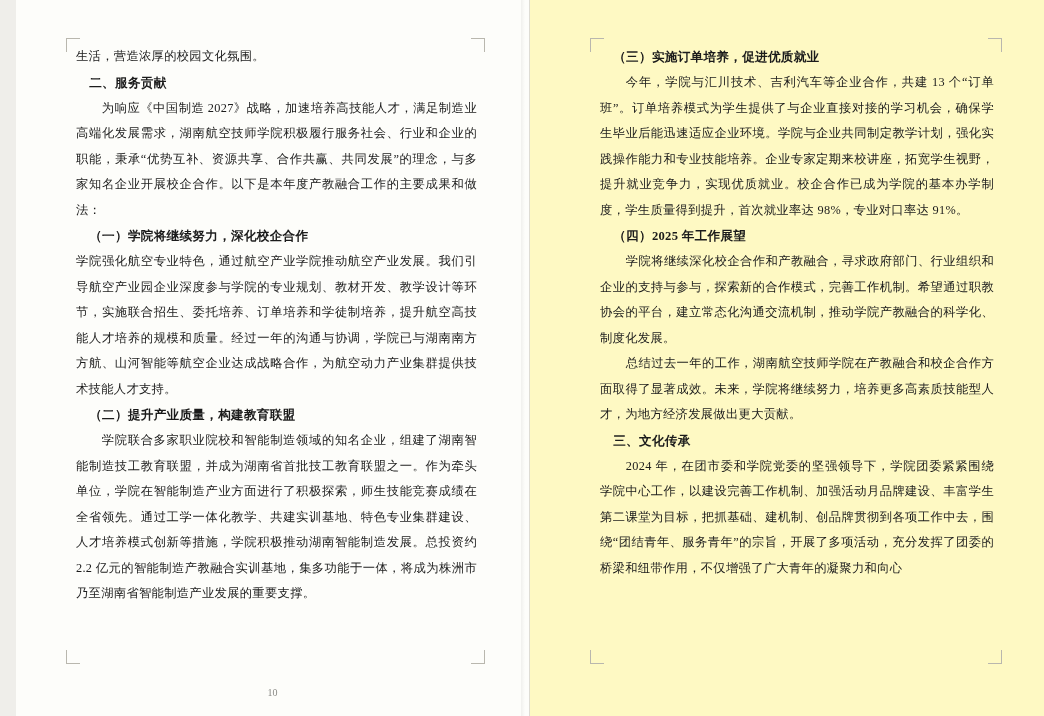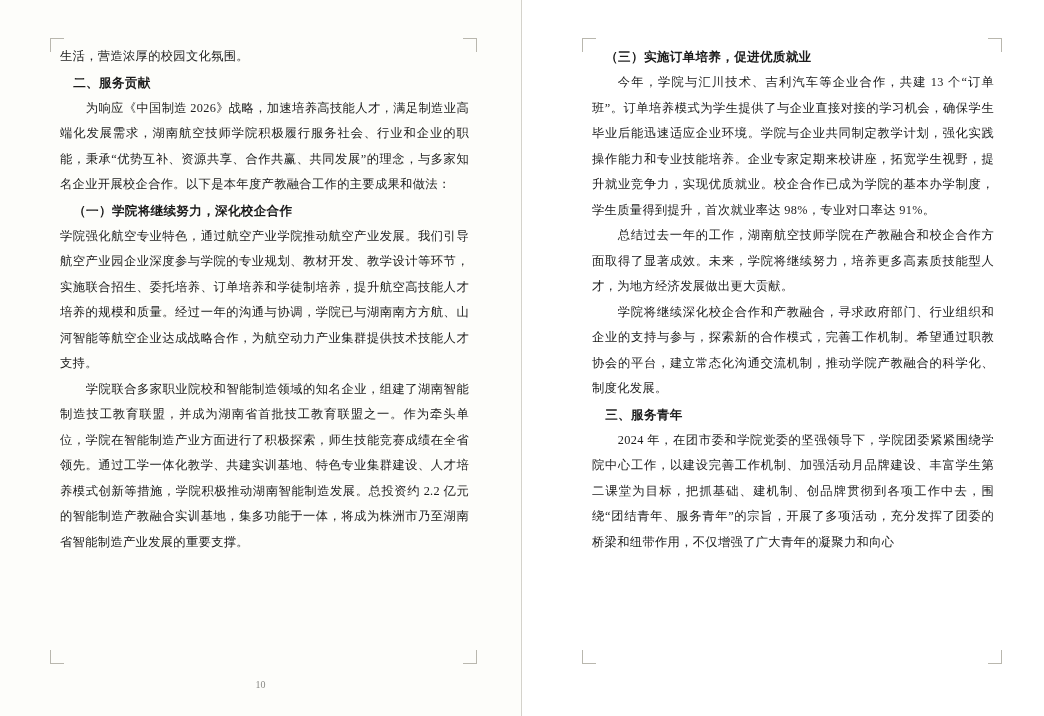--- a/index.html
+++ b/index.html
@@ -23,23 +23,24 @@
   .page {
     position: relative;
     width: 522px;
     height: 716px;
     background: #fdfdfb;
     box-sizing: border-box;
   }
   .page.left {
     border-right: 1px solid #dedcd4;
     background: #fdfdfa;
+    margin-left: 16px;
   }
   .page.right {
-    background: #ffffff;
+    background: #fef9c3;
   }
   .page-inner {
     position: absolute;
     left: 60px;
     right: 52px;
     top: 44px;
     bottom: 58px;
   }
   .right .page-inner {
     left: 70px;
@@ -99,21 +100,21 @@
     font-weight: bold;
     font-family: "Liberation Serif", "DejaVu Serif", serif;
     font-size: 12.6px;
     line-height: 26px;
   }
   .heading.indent1 {
     text-indent: 1.05em;
   }
   .page-number {
     position: absolute;
-    bottom: 26px;
+    bottom: 18px;
     left: 0;
     right: 0;
     text-align: center;
     font-size: 10px;
     color: #8a8a86;
     font-family: "Liberation Serif", serif;
   }
   .gutter-shadow {
     position: absolute;
     left: 521px;
@@ -140,41 +141,43 @@
 
   <div class="page left">
     <span class="crop tl"></span>
     <span class="crop tr"></span>
     <span class="crop bl"></span>
     <span class="crop br"></span>
 
     <div class="page-inner">
       <p class="body-text">生活，营造浓厚的校园文化氛围。</p>
       <h3 class="heading indent1">二、服务贡献</h3>
-      <p class="body-text indent">为响应《中国制造 2026》战略，加速培养高技能人才，满足制造业高端化发展需求，湖南航空技师学院积极履行服务社会、行业和企业的职能，秉承“优势互补、资源共享、合作共赢、共同发展”的理念，与多家知名企业开展校企合作。以下是本年度产教融合工作的主要成果和做法：</p>
+      <p class="body-text indent">为响应《中国制造 2027》战略，加速培养高技能人才，满足制造业高端化发展需求，湖南航空技师学院积极履行服务社会、行业和企业的职能，秉承“优势互补、资源共享、合作共赢、共同发展”的理念，与多家知名企业开展校企合作。以下是本年度产教融合工作的主要成果和做法：</p>
       <h3 class="heading indent1">（一）学院将继续努力，深化校企合作</h3>
       <p class="body-text">学院强化航空专业特色，通过航空产业学院推动航空产业发展。我们引导航空产业园企业深度参与学院的专业规划、教材开发、教学设计等环节，实施联合招生、委托培养、订单培养和学徒制培养，提升航空高技能人才培养的规模和质量。经过一年的沟通与协调，学院已与湖南南方方航、山河智能等航空企业达成战略合作，为航空动力产业集群提供技术技能人才支持。</p>
+      <h3 class="heading indent1">（二）提升产业质量，构建教育联盟</h3>
       <p class="body-text indent">学院联合多家职业院校和智能制造领域的知名企业，组建了湖南智能制造技工教育联盟，并成为湖南省首批技工教育联盟之一。作为牵头单位，学院在智能制造产业方面进行了积极探索，师生技能竞赛成绩在全省领先。通过工学一体化教学、共建实训基地、特色专业集群建设、人才培养模式创新等措施，学院积极推动湖南智能制造发展。总投资约 2.2 亿元的智能制造产教融合实训基地，集多功能于一体，将成为株洲市乃至湖南省智能制造产业发展的重要支撑。</p>
     </div>
 
     <div class="page-number">10</div>
   </div>
 
   <div class="gutter-shadow"></div>
 
   <div class="page right">
     <span class="crop tl"></span>
     <span class="crop tr"></span>
     <span class="crop bl"></span>
     <span class="crop br"></span>
 
     <div class="page-inner">
       <h3 class="heading indent1">（三）实施订单培养，促进优质就业</h3>
       <p class="body-text indent">今年，学院与汇川技术、吉利汽车等企业合作，共建 13 个“订单班”。订单培养模式为学生提供了与企业直接对接的学习机会，确保学生毕业后能迅速适应企业环境。学院与企业共同制定教学计划，强化实践操作能力和专业技能培养。企业专家定期来校讲座，拓宽学生视野，提升就业竞争力，实现优质就业。校企合作已成为学院的基本办学制度，学生质量得到提升，首次就业率达 98%，专业对口率达 91%。</p>
+      <h3 class="heading indent1">（四）2025 年工作展望</h3>
+      <p class="body-text indent">学院将继续深化校企合作和产教融合，寻求政府部门、行业组织和企业的支持与参与，探索新的合作模式，完善工作机制。希望通过职教协会的平台，建立常态化沟通交流机制，推动学院产教融合的科学化、制度化发展。</p>
       <p class="body-text indent">总结过去一年的工作，湖南航空技师学院在产教融合和校企合作方面取得了显著成效。未来，学院将继续努力，培养更多高素质技能型人才，为地方经济发展做出更大贡献。</p>
-      <p class="body-text indent">学院将继续深化校企合作和产教融合，寻求政府部门、行业组织和企业的支持与参与，探索新的合作模式，完善工作机制。希望通过职教协会的平台，建立常态化沟通交流机制，推动学院产教融合的科学化、制度化发展。</p>
-      <h3 class="heading indent1">三、服务青年</h3>
+      <h3 class="heading indent1">三、文化传承</h3>
       <p class="body-text indent">2024 年，在团市委和学院党委的坚强领导下，学院团委紧紧围绕学院中心工作，以建设完善工作机制、加强活动月品牌建设、丰富学生第二课堂为目标，把抓基础、建机制、创品牌贯彻到各项工作中去，围绕“团结青年、服务青年”的宗旨，开展了多项活动，充分发挥了团委的桥梁和纽带作用，不仅增强了广大青年的凝聚力和向心</p>
     </div>
 
   </div>
 
 </div>
 
 </body></html>

